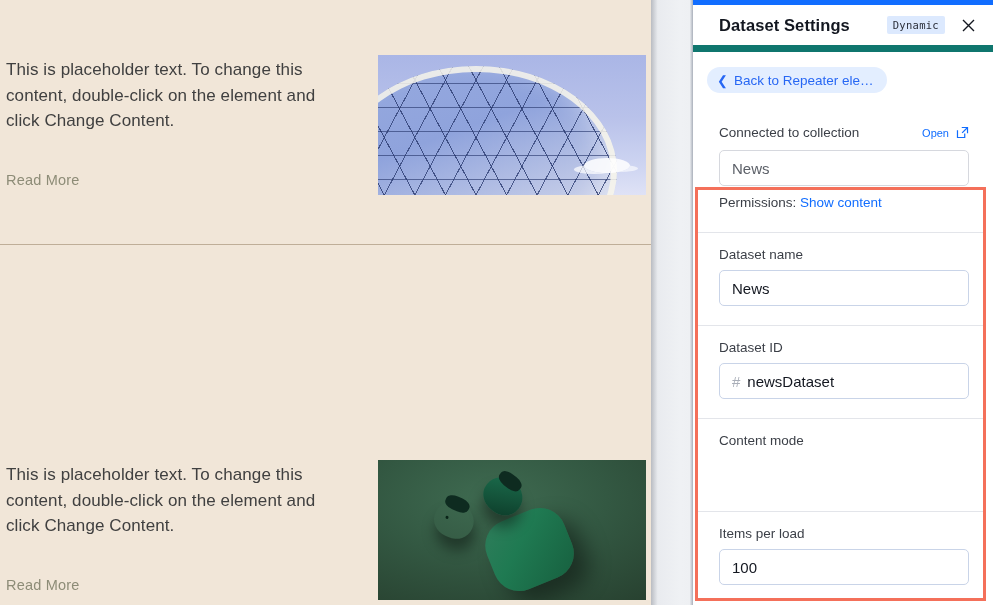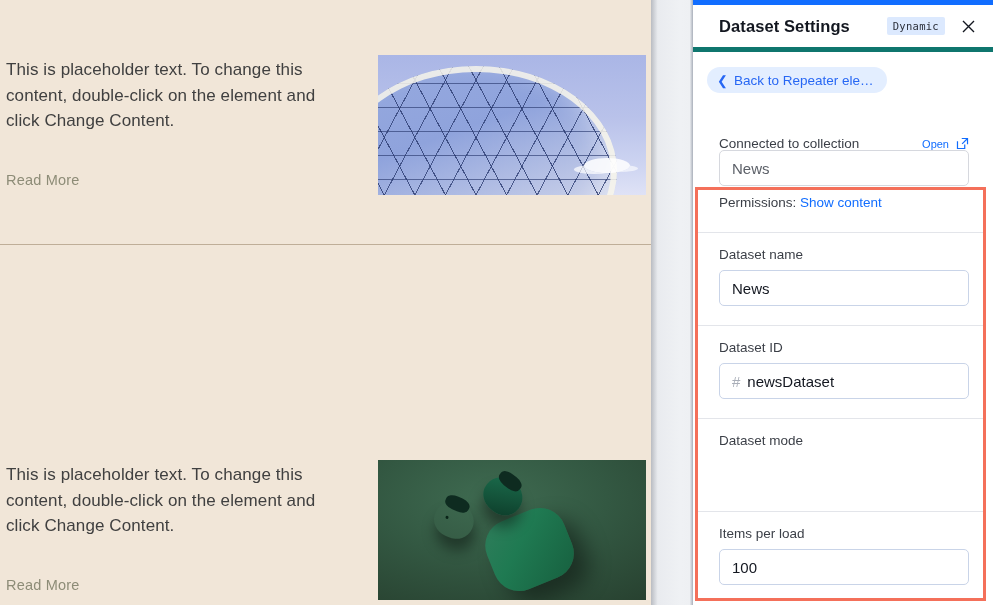--- a/index.html
+++ b/index.html
@@ -126,21 +126,21 @@
     background: #ffffff;
   }
   .panel-topbar {
     position: absolute; left: 0; top: 0;
     width: 300px; height: 5px;
     background: #116dff;
   }
   .panel-header {
     position: absolute; left: 0; top: 5px;
     width: 300px; height: 47px;
-    border-bottom: 5px solid #0f766e;
+    border-bottom: 7px solid #0f766e;
     display: flex; align-items: center;
   }
   .panel-title {
     margin-left: 26px;
     font-size: 16.5px; font-weight: bold;
     color: #131720; letter-spacing: .1px;
   }
   .badge-dynamic {
     margin-left: auto;
     background: #dce9fe; color: #2b2f3a;
@@ -170,21 +170,21 @@
   }
   .back-pill .chev {
     color: #2767f4; font-size: 13px; margin-right: 6px; line-height: 1;
   }
   .back-pill .lbl {
     color: #2767f4; font-size: 13.5px; white-space: nowrap;
     overflow: hidden; text-overflow: ellipsis;
   }
 
   .conn-row {
-    position: absolute; left: 26px; top: 136px;
+    position: absolute; left: 26px; top: 125px;
     width: 250px;
     display: flex; align-items: center;
   }
   .conn-label { font-size: 13.5px; color: #3b3f47; }
   .conn-open {
     margin-left: auto; display: flex; align-items: center; gap: 7px;
     color: #116dff; font-size: 11px; cursor: pointer;
   }
 
   .field-input {
@@ -328,21 +328,21 @@
     <div class="sec-divider" style="top:325px;"></div>
 
     <div class="flabel" style="top:340px;">Dataset ID</div>
     <div class="field-input" style="left:26px; top:363px; width:250px;">
       <span class="hash">#</span>
       <span>newsDataset</span>
     </div>
 
     <div class="sec-divider" style="top:418px;"></div>
 
-    <div class="flabel" style="top:433px;">Dataset mode</div>
+    <div class="flabel" style="top:433px;">Content mode</div>
 
     <div class="sec-divider" style="top:511px;"></div>
 
     <div class="flabel" style="top:526px;">Items per load</div>
     <div class="field-input" style="left:26px; top:549px; width:250px;">
       <span>100</span>
     </div>
 
   </div>
 </div>

